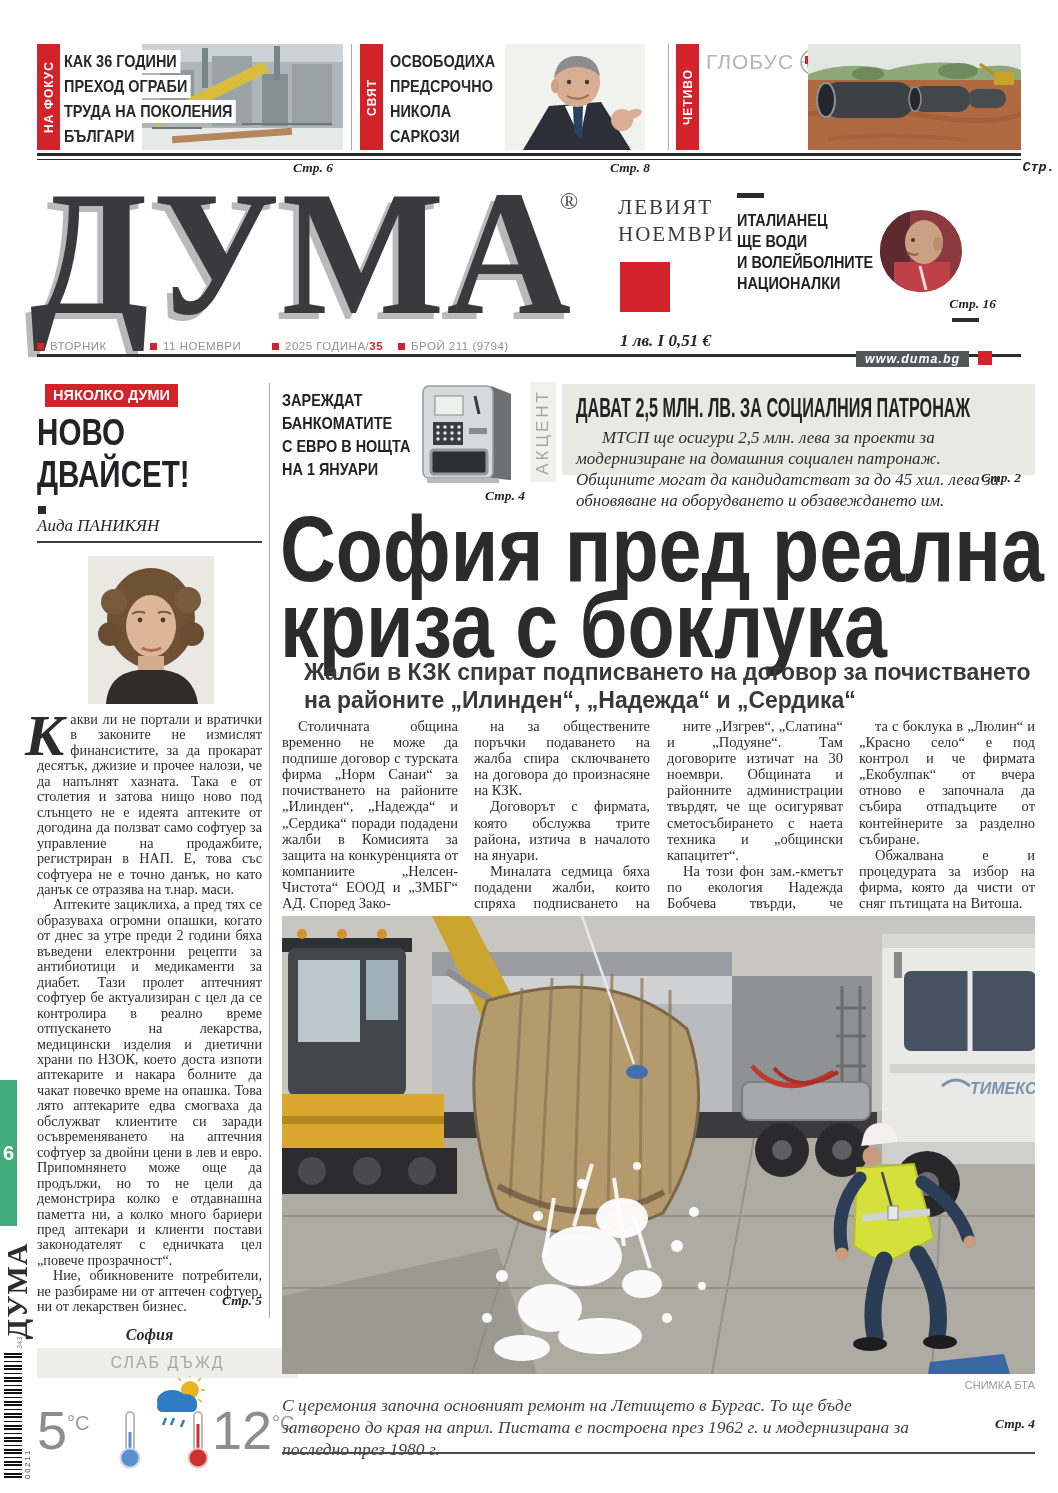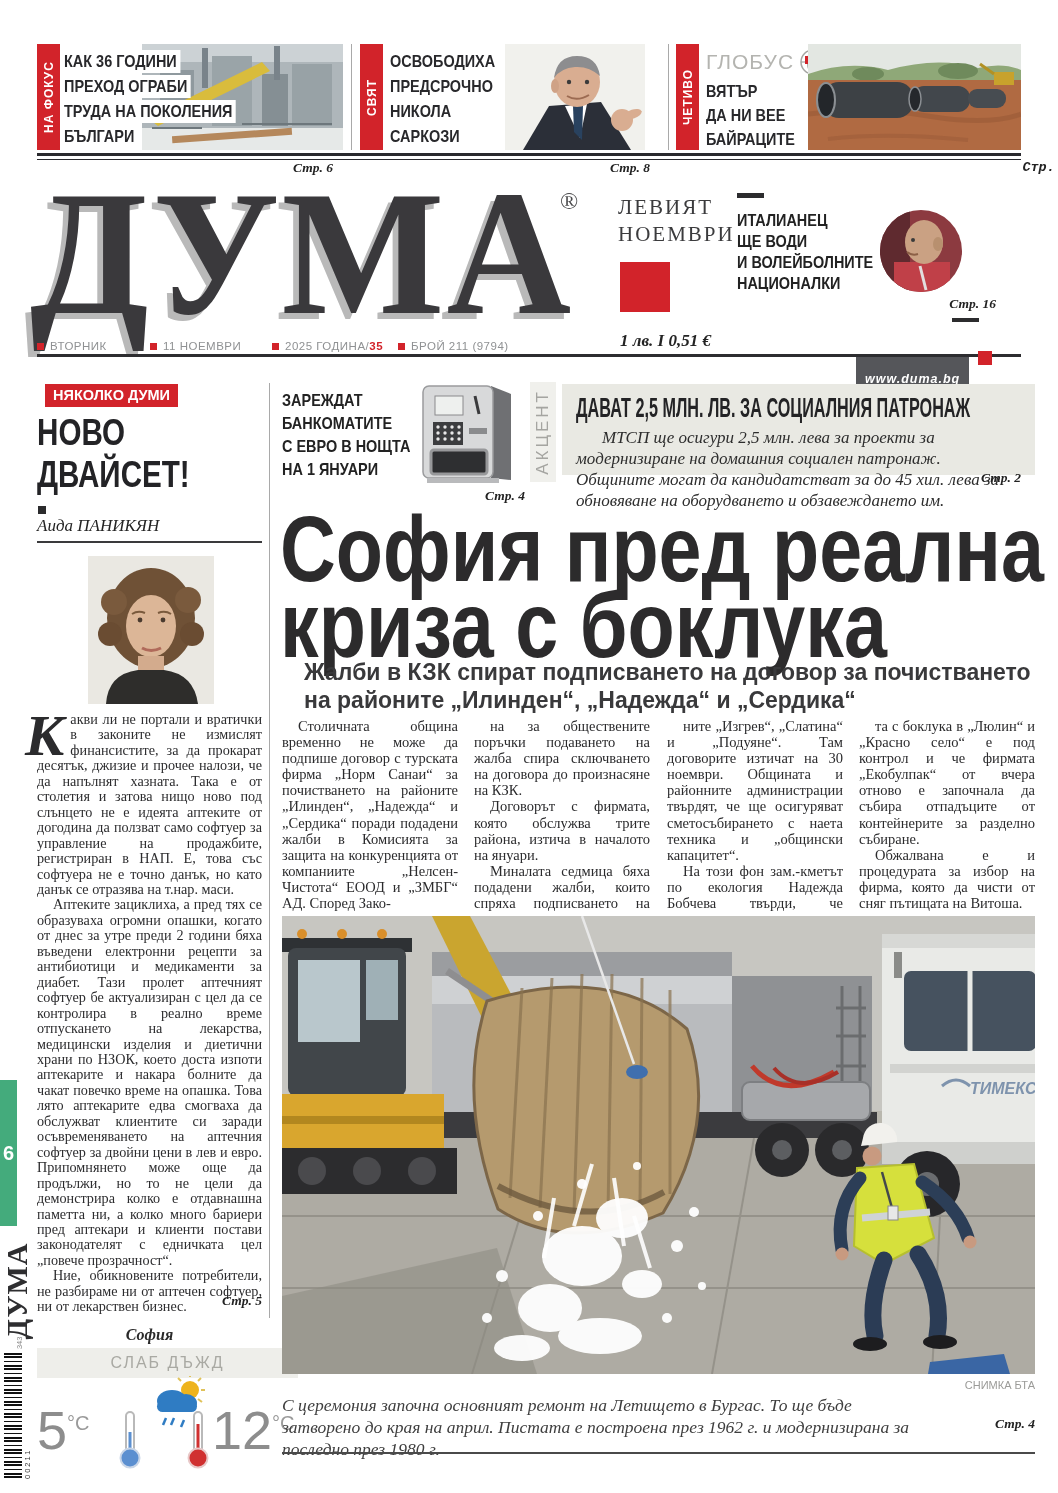--- a/index.html
+++ b/index.html
@@ -23,21 +23,21 @@
       text-shadow:-6px 6px 0 #b9b9b9;}
   #tagline{font-size:21px;line-height:27px;color:#3b3b3d;letter-spacing:2px;}
   .mast-line>span{display:inline-block;white-space:nowrap;font-family:"Liberation Sans",sans-serif;
       font-weight:700;font-size:17px;line-height:21px;color:#222;transform:scaleX(.85);transform-origin:left top;}
   
   .dl-item{font-family:"Liberation Sans",sans-serif;font-size:11.5px;letter-spacing:.5px;color:#8f9193;}
   .sq{display:inline-block;width:7px;height:7px;background:#d2232a;margin-right:6px;}
   #price{font-style:italic;font-weight:700;font-size:17px;color:#242424;}
   #webbox{background:#55565a;color:#fff;font-family:"Liberation Sans",sans-serif;
       font-weight:700;font-style:italic;font-size:12.5px;letter-spacing:1px;
-      height:16px;line-height:16px;padding:14px 9px;margin-top:6px;}
+      height:16px;line-height:16px;padding:0 9px;}
   
   #op-kicker{background:#d2232a;color:#fff;font-family:"Liberation Sans",sans-serif;
       font-weight:700;font-size:14.5px;line-height:23px;padding:0 8px;display:inline-block;margin-left:8px;}
   .op-title-line>span{display:inline-block;white-space:nowrap;font-family:"Liberation Sans",sans-serif;
       font-weight:700;font-size:37px;line-height:42px;color:#232326;transform:scaleX(.8);transform-origin:left top;}
   #op-author{font-style:italic;font-size:17px;color:#242424;}
   #op-body{width:225px;font-size:14.2px;line-height:15.45px;text-align:justify;color:#2c2c2e;}
   #op-body p{margin:0;}
   #op-body p+p{text-indent:16px;}
   #dropcap{float:left;font-style:italic;font-weight:700;font-size:58px;line-height:44px;
@@ -146,25 +146,20 @@
   <div class="abs" style="left:706px;top:46px;display:flex;align-items:center;">
     <span class="glogo-text">ГЛОБУС</span>
     <svg width="36" height="32" viewBox="0 0 36 32" style="margin-left:2px;">
       <circle cx="17" cy="16" r="12" stroke="#a5a5a2" stroke-width="1.5" fill="none"></circle>
       <ellipse cx="17" cy="16" rx="5.5" ry="12" stroke="#a5a5a2" stroke-width="1.2" fill="none"></ellipse>
       <line x1="5" y1="16" x2="29" y2="16" stroke="#a5a5a2" stroke-width="1.2"></line>
       <rect x="9" y="10" width="8" height="8" fill="#d2232a"></rect>
       <rect x="20" y="17" width="7" height="5" fill="#5a5a5a"></rect>
       <rect x="27" y="8" width="6" height="5" fill="#7c7c7c"></rect>
     </svg>
-  </div>
-  <div class="abs" style="left:706px;top:80px;">
-    <span class="tline" style="height:24px;"><span>ВЯТЪР</span></span>
-    <span class="tline" style="height:24px;"><span>ДА НИ ВЕЕ</span></span>
-    <span class="tline" style="height:24px;"><span>БАЙРАЦИТЕ</span></span>
   </div>
   <svg class="abs" style="left:808px;top:44px;" width="213" height="106" viewBox="0 0 213 106">
     <rect width="213" height="106" fill="#e3e7e2"></rect>
     <path d="M0,30 Q40,16 80,26 Q130,12 170,24 Q195,18 213,26 L213,40 L0,40 Z" fill="#8fa878"></path>
     <ellipse cx="60" cy="30" rx="16" ry="7" fill="#6f8a5c"></ellipse>
       <ellipse cx="150" cy="27" rx="20" ry="8" fill="#6f8a5c"></ellipse>
     <rect x="0" y="36" width="213" height="70" fill="#b06a42"></rect>
     <path d="M0,70 Q60,62 120,72 T213,70" stroke="#9a5a37" stroke-width="5" fill="none" opacity=".6"></path>
     <path d="M20,95 Q80,88 160,96" stroke="#9a5a37" stroke-width="4" fill="none" opacity=".5"></path>
     <rect x="14" y="38" width="92" height="36" rx="17" fill="#3d4145"></rect>

